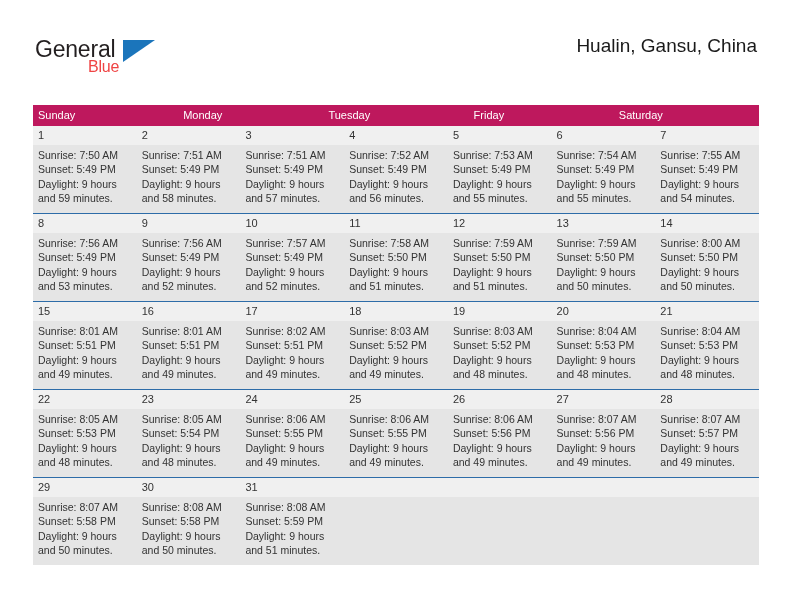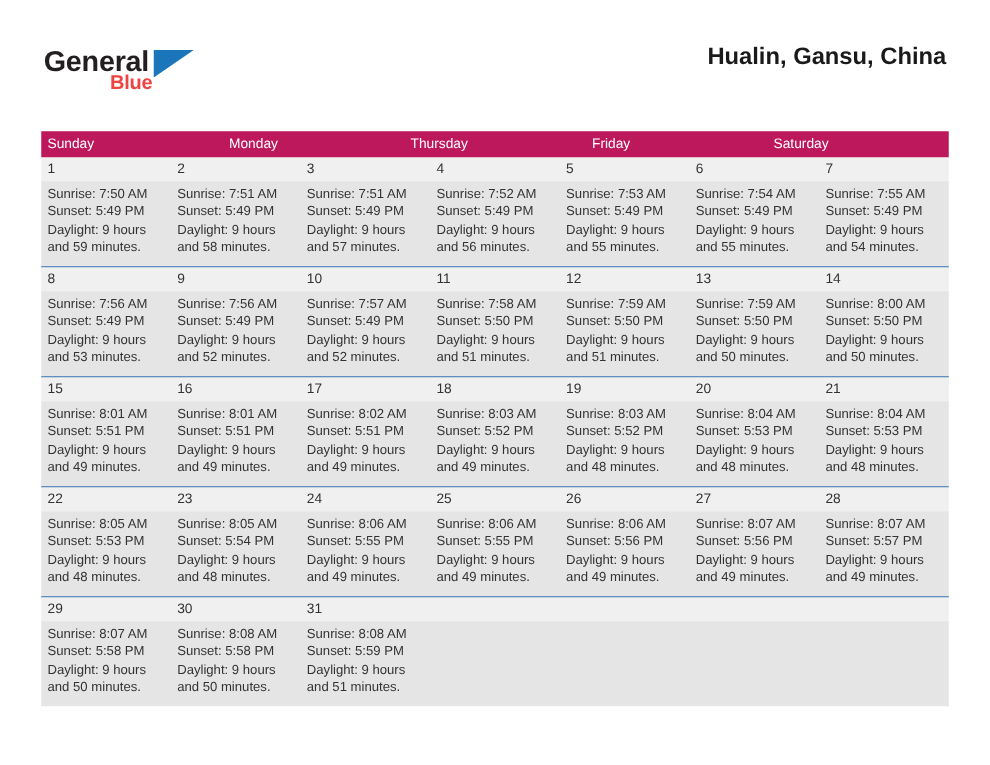--- a/index.html
+++ b/index.html
@@ -20,21 +20,20 @@
     height: 612px;
     box-sizing: border-box;
   }
 
   
   .header {
     position: absolute;
     left: 0; top: 0;
     width: 792px;
     height: 100px;
-    font-weight: bold;
   }
   .logo {
     position: absolute;
     left: 35px;
     top: 36px;
     width: 200px;
     height: 56px;
   }
   .logo-general {
     position: absolute;
@@ -162,21 +161,21 @@
       <div class="cal-subtitle">Hualin, Gansu, China</div>
     </div>
 
   </div>
 
   <div class="calendar">
 
     <div class="dow-row">
       <div class="dow-cell">Sunday</div>
       <div class="dow-cell">Monday</div>
-      <div class="dow-cell">Thursday</div>
+      <div class="dow-cell">Tuesday</div>
       <div class="dow-cell">Friday</div>
       <div class="dow-cell">Saturday</div>
     </div>
 
     <div class="week">
       <div class="week-daynums">
         <div class="daynum-cell">1</div>
         <div class="daynum-cell">2</div>
         <div class="daynum-cell">3</div>
         <div class="daynum-cell">4</div>

